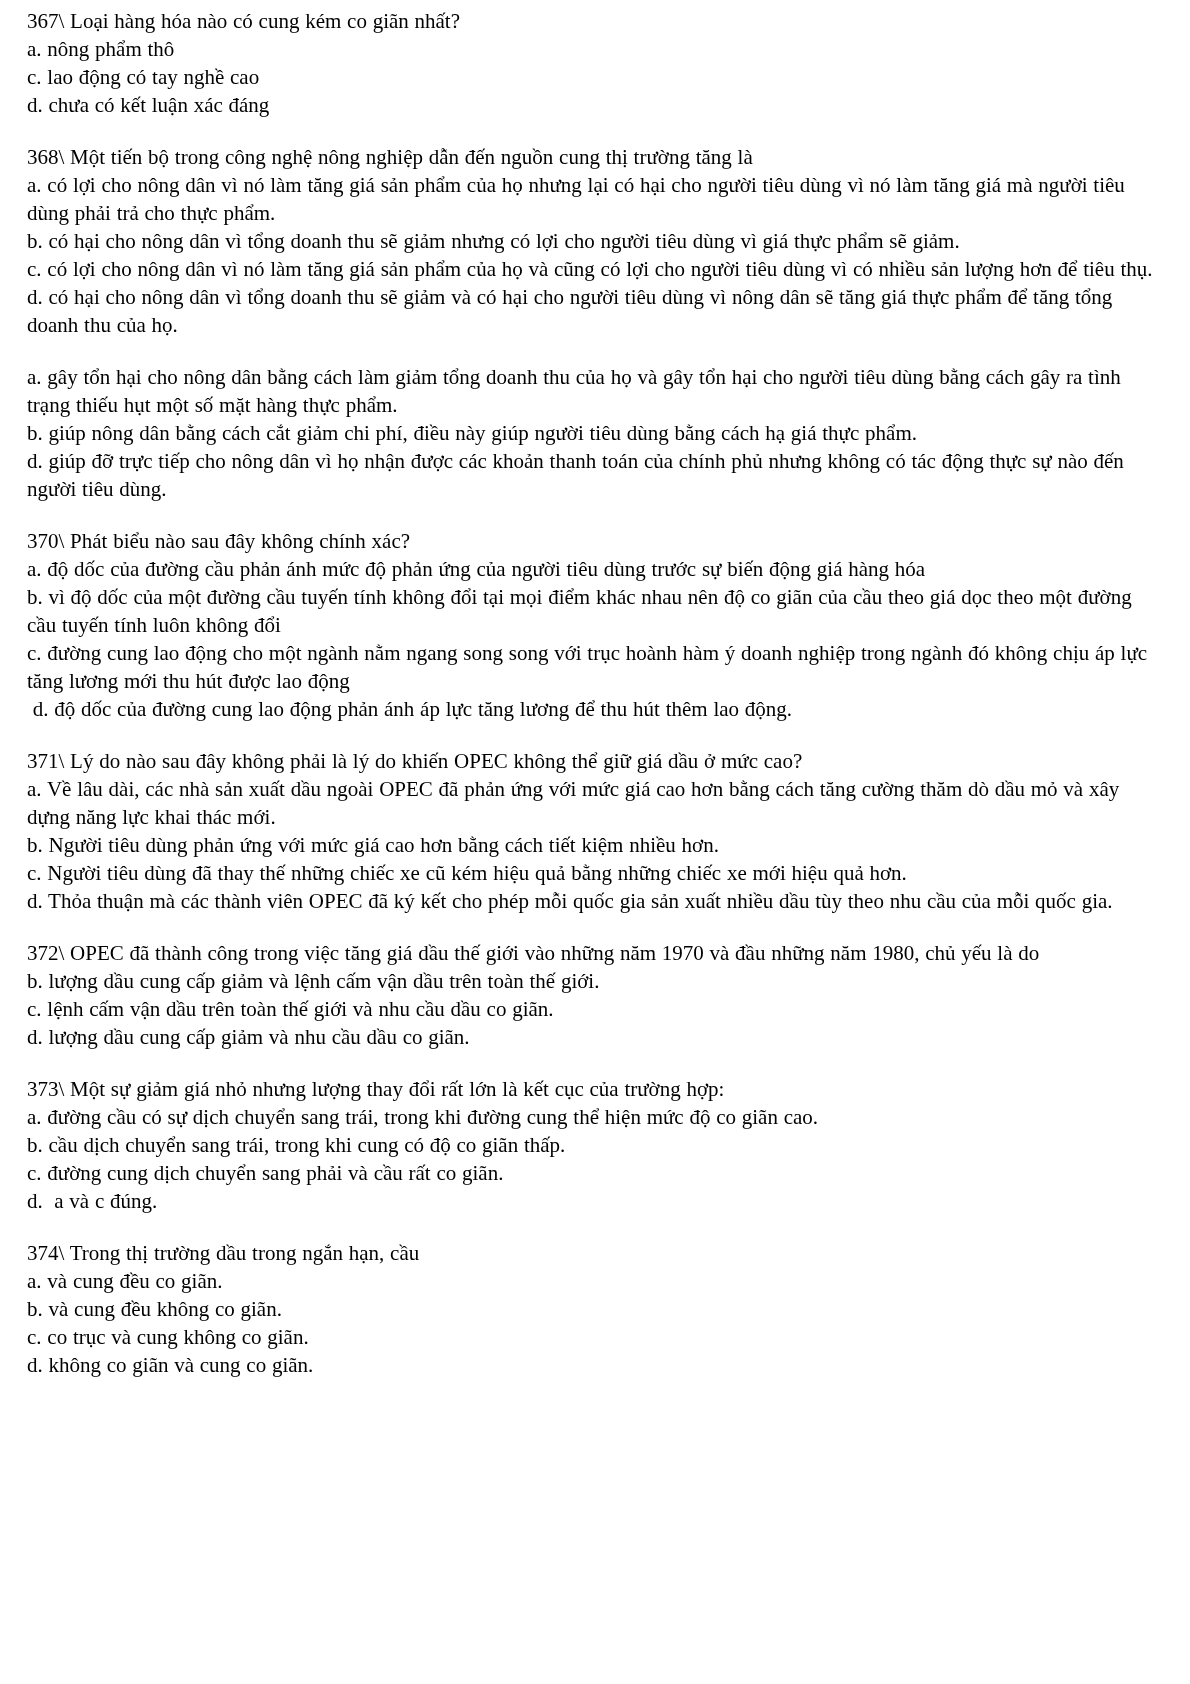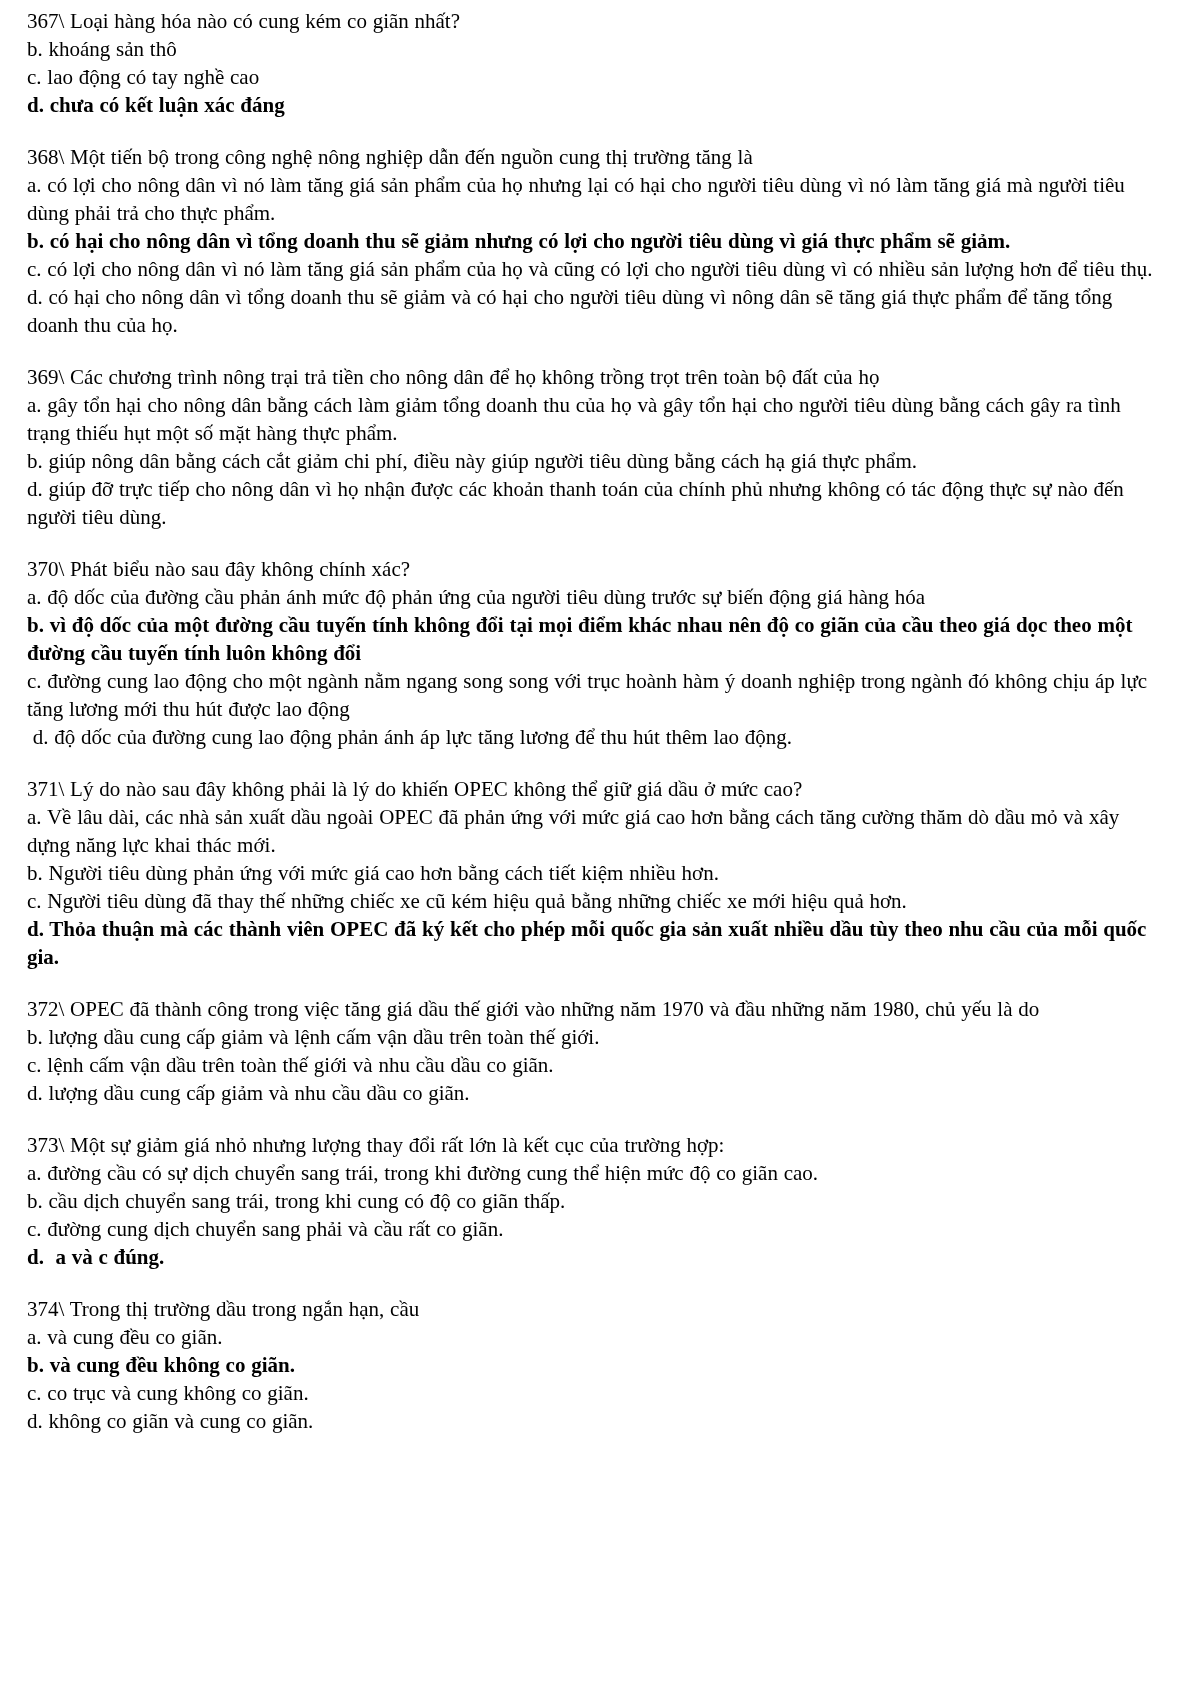--- a/index.html
+++ b/index.html
@@ -24,45 +24,44 @@
   }
   .question {
     margin: 0 0 24px 0;
   }
   .question p {
     margin: 0;
     white-space: pre-wrap;
     word-spacing: 0.5px;
   }
   .bold {
-    font-weight: bold;
+    font-weight: normal;
   }
 </style>
 </head>
 <body>
 
 <div class="page">
 
   <section class="question">
     <p>367\ Loại hàng hóa nào có cung kém co giãn nhất?</p>
-    <p>b. khoáng sản thô</p>
+    <p>a. nông phẩm thô</p>
     <p>c. lao động có tay nghề cao</p>
     <p class="bold">d. chưa có kết luận xác đáng</p>
   </section>
 
   <section class="question">
     <p>368\ Một tiến bộ trong công nghệ nông nghiệp dẫn đến nguồn cung thị trường tăng là</p>
     <p>a. có lợi cho nông dân vì nó làm tăng giá sản phẩm của họ nhưng lại có hại cho người tiêu dùng vì nó làm tăng giá mà người tiêu dùng phải trả cho thực phẩm.</p>
     <p class="bold">b. có hại cho nông dân vì tổng doanh thu sẽ giảm nhưng có lợi cho người tiêu dùng vì giá thực phẩm sẽ giảm.</p>
     <p>c. có lợi cho nông dân vì nó làm tăng giá sản phẩm của họ và cũng có lợi cho người tiêu dùng vì có nhiều sản lượng hơn để tiêu thụ.</p>
     <p>d. có hại cho nông dân vì tổng doanh thu sẽ giảm và có hại cho người tiêu dùng vì nông dân sẽ tăng giá thực phẩm để tăng tổng doanh thu của họ.</p>
   </section>
 
   <section class="question">
-    <p>369\ Các chương trình nông trại trả tiền cho nông dân để họ không trồng trọt trên toàn bộ đất của họ</p>
     <p>a. gây tổn hại cho nông dân bằng cách làm giảm tổng doanh thu của họ và gây tổn hại cho người tiêu dùng bằng cách gây ra tình trạng thiếu hụt một số mặt hàng thực phẩm.</p>
     <p>b. giúp nông dân bằng cách cắt giảm chi phí, điều này giúp người tiêu dùng bằng cách hạ giá thực phẩm.</p>
     <p>d. giúp đỡ trực tiếp cho nông dân vì họ nhận được các khoản thanh toán của chính phủ nhưng không có tác động thực sự nào đến người tiêu dùng.</p>
   </section>
 
   <section class="question">
     <p>370\ Phát biểu nào sau đây không chính xác?</p>
     <p>a. độ dốc của đường cầu phản ánh mức độ phản ứng của người tiêu dùng trước sự biến động giá hàng hóa</p>
     <p class="bold">b. vì độ dốc của một đường cầu tuyến tính không đổi tại mọi điểm khác nhau nên độ co giãn của cầu theo giá dọc theo một đường cầu tuyến tính luôn không đổi</p>
     <p>c. đường cung lao động cho một ngành nằm ngang song song với trục hoành hàm ý doanh nghiệp trong ngành đó không chịu áp lực tăng lương mới thu hút được lao động</p>

